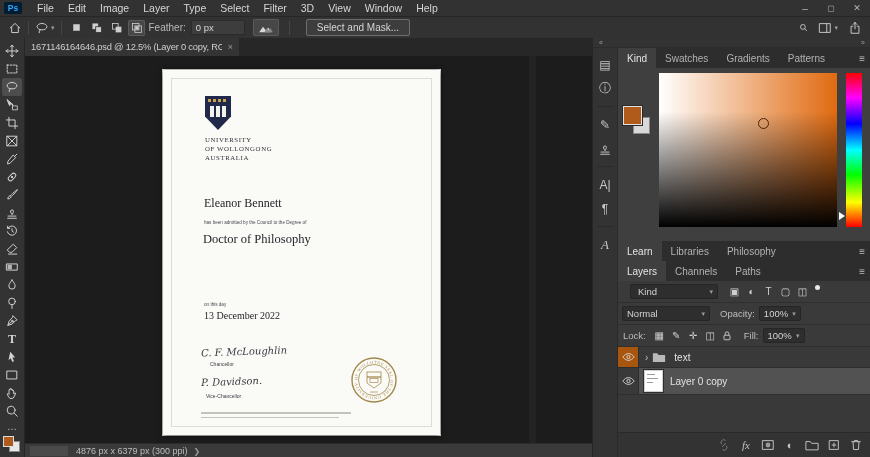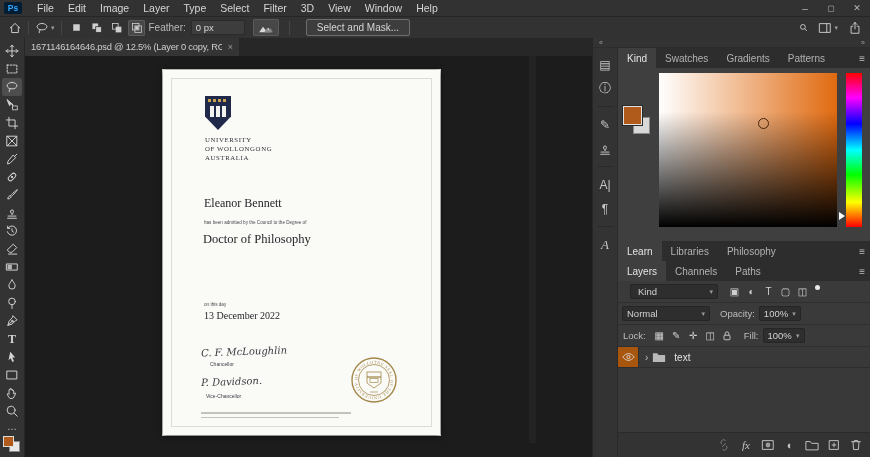--- a/index.html
+++ b/index.html
@@ -413,20 +413,25 @@
           <rect x="17" y="16" width="14" height="5" fill="none" stroke="#a4894d" stroke-width="0.8"></rect>
           <path d="M17 21 h14 v6 l-7 5 -7 -5 z" fill="none" stroke="#a4894d" stroke-width="0.8"></path>
           <rect x="20" y="22.5" width="8" height="4" fill="none" stroke="#a4894d" stroke-width="0.7"></rect>
           <path d="M20 36 h8" stroke="#a4894d" stroke-width="0.7"></path>
         </svg>
       </div>
     </div>
     <div class="vscroll"></div>
   </div>
 
+  <div class="r statusbar">
+    <div class="zoomfield"></div>
+    <span class="dims">4876 px x 6379 px (300 ppi)</span>
+    <span class="st-chev">❯</span>
+  </div>
 
   <div class="r dock">
     <div class="dockhead">
       <span>«</span>
       <span>»</span>
     </div>
     <div class="strip">
         <div class="sicon">
           <span>▤</span>
         </div>
@@ -567,20 +572,36 @@
                 </svg>
               </span>
           </div>
           <span class="disclose">›</span>
           <span class="icn">
               <svg viewBox="0 0 16 12" width="14" height="11">
                 <path d="M1 1h5l1.5 2H15v8H1z" fill="#b9b9b9"></path>
               </svg>
             </span>
           <span class="lname">text</span>
+        </div>
+        <div class="lrow lrow2">
+          <div class="eyecell">
+            <span class="icn">
+                <svg viewBox="0 0 16 12" width="13" height="10" fill="none" stroke="currentColor" stroke-width="1.1">
+                  <path d="M1 6c2.2-2.8 4.6-4.2 7-4.2S12.8 3.2 15 6c-2.2 2.8-4.6 4.2-7 4.2S3.2 8.8 1 6z"></path>
+                  <circle cx="8" cy="6" r="2"></circle>
+                </svg>
+              </span>
+          </div>
+          <div class="thumb">
+            <i style="top:3px;width:8px"></i>
+              <i style="top:7px;width:11px"></i>
+              <i style="top:11px;width:6px"></i>
+          </div>
+          <span class="lname">Layer 0 copy</span>
         </div>
       </div>
 
       <div class="lp-footer">
           <span class="fbtn dim">
             <svg viewBox="0 0 16 16" width="14" height="14" fill="none" stroke="currentColor" stroke-width="1.1" stroke-linecap="round" stroke-linejoin="round">
               <path d="M6.2 9.8l3.6-3.6M5.2 6.8a2.4 2.4 0 010-3.4l.8-.8a2.4 2.4 0 013.4 0M10.8 9.2a2.4 2.4 0 010 3.4l-.8.8a2.4 2.4 0 01-3.4 0"></path>
             </svg>
           </span>
           <span class="fbtn">

